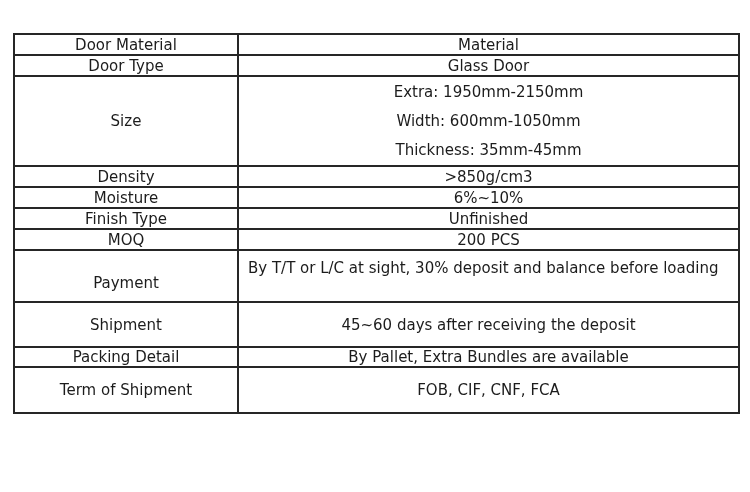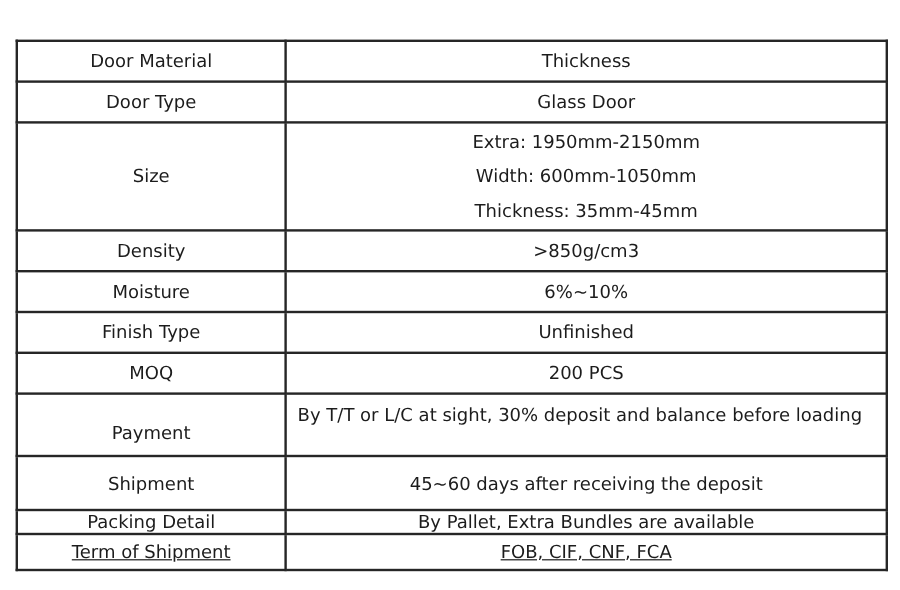--- a/index.html
+++ b/index.html
@@ -29,26 +29,26 @@
   .spec-table td {
     border: 2px solid #262626;
     padding: 0 4px;
     text-align: center;
     vertical-align: middle;
     overflow: hidden;
   }
   .spec-table col.c-label { width: 224px; }
   .spec-table col.c-value { width: 501px; }
 
-  tr.r-single   { height: 34px; }
+  tr.r-single   { height: 21px; }
   tr.r-size     { height: 90px; }
   tr.r-payment  { height: 52px; }
   tr.r-shipment { height: 45px; }
   tr.r-packing  { height: 18px; }
-  tr.r-term     { height: 30px; text-decoration: underline; }
+  tr.r-term     { height: 46px; }
 
   .size-line { line-height: 29px; }
 
   td.payment-label {
     vertical-align: top;
     padding-top: 23px;
   }
   td.payment-value {
     text-align: left;
     vertical-align: top;
@@ -60,21 +60,21 @@
 <body>
 
 <table class="spec-table">
   <colgroup>
     <col class="c-label">
     <col class="c-value">
   </colgroup>
   <tbody>
     <tr class="r-single">
       <td>Door Material</td>
-      <td>Thickness</td>
+      <td>Material</td>
     </tr>
     <tr class="r-single">
       <td>Door Type</td>
       <td>Glass Door</td>
     </tr>
     <tr class="r-size">
       <td>Size</td>
       <td>
         <div class="size-line">Extra: 1950mm-2150mm</div>
         <div class="size-line">Width: 600mm-1050mm</div>

